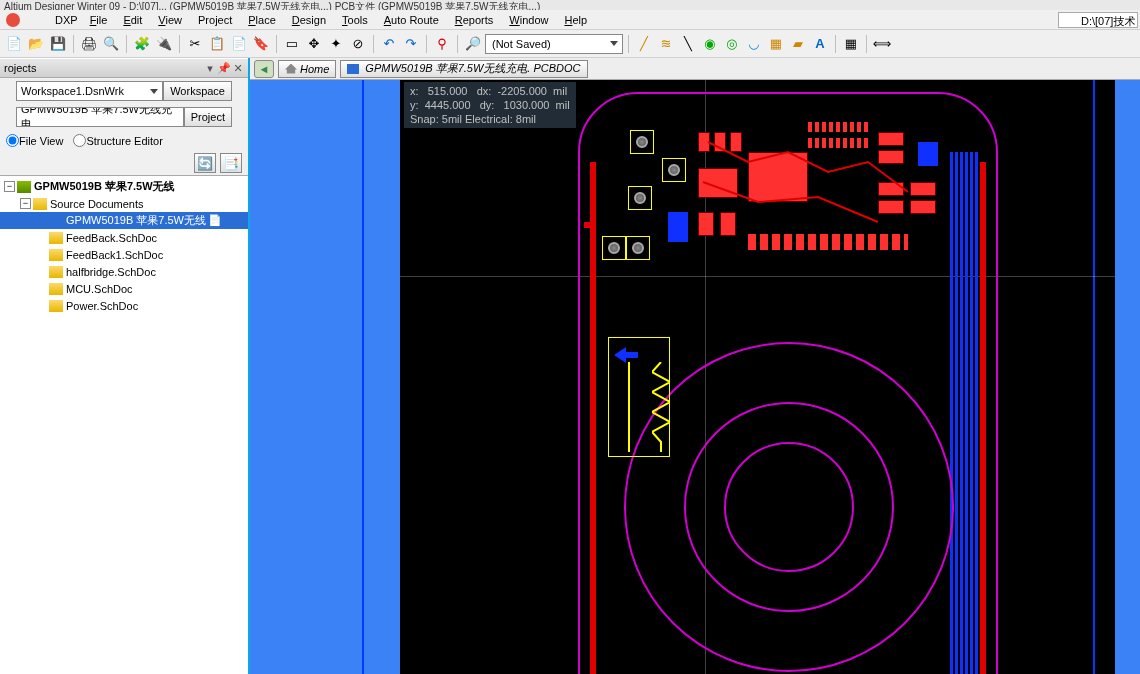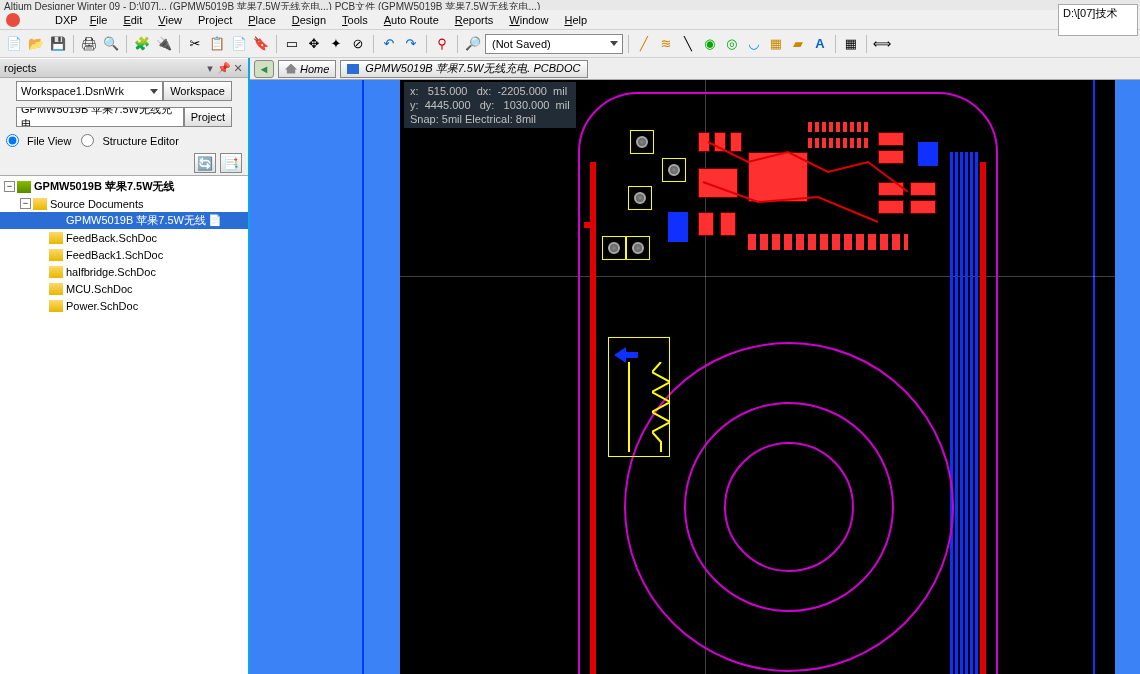--- a/index.html
+++ b/index.html
@@ -5,40 +5,40 @@
   * { box-sizing: border-box; margin: 0; padding: 0; font-family: Tahoma, sans-serif; font-size: 11px; }
   body { width: 1140px; height: 674px; background: #f0f0f0; overflow: hidden; position: relative; }
   
   .titlebar { height: 10px; background: #e8e8e8; color: #333; padding: 0 4px; white-space: nowrap; overflow: hidden; font-size: 10px; }
   
   .menubar { height: 20px; background: #f0f0f0; display: flex; align-items: center; padding: 0 2px; border-bottom: 1px solid #d0d0d0; }
   .menubar .dxp { display: flex; align-items: center; padding: 0 4px; gap: 32px; }
   .menubar .dxp-icon { width: 14px; height: 14px; background: #e74c3c; border-radius: 7px; margin-right: 3px; }
   .menu-item { padding: 2px 8px; cursor: default; }
   .menu-item u { text-decoration: underline; }
-  .path-field { margin-left: auto; padding: 1px 4px; border: 1px solid #aaa; background: #fff; width: 80px; height: 32px; overflow: hidden; white-space: nowrap; }
+  .path-field { margin-left: auto; padding: 1px 22px; border: 1px solid #aaa; background: #fff; width: 80px; height: 16px; overflow: hidden; white-space: nowrap; }
   
   .toolbar { height: 28px; background: #f0f0f0; display: flex; align-items: center; padding: 0 4px; border-bottom: 1px solid #d0d0d0; gap: 2px; }
   .tb-btn { width: 20px; height: 20px; display: flex; align-items: center; justify-content: center; border: 1px solid transparent; }
   .tb-sep { width: 1px; height: 18px; background: #c0c0c0; margin: 0 3px; }
   .tb-combo { height: 20px; border: 1px solid #888; background: #fff; display: flex; align-items: center; padding: 0 4px 0 6px; width: 138px; justify-content: space-between; }
   .tb-arrow { width: 0; height: 0; border-left: 4px solid transparent; border-right: 4px solid transparent; border-top: 5px solid #444; }
   
   .main { display: flex; height: calc(674px - 58px); }
   
   
   .panel { width: 250px; background: #f0f0f0; display: flex; flex-direction: column; border-right: 2px solid #0ea5e9; }
   .panel-header { height: 20px; background: linear-gradient(#e8e8e8, #d0d0d0); display: flex; align-items: center; padding: 0 4px; font-size: 11px; justify-content: space-between; border-top: 1px solid #fff; border-bottom: 1px solid #aaa; }
   .panel-header-btns { display: flex; gap: 2px; }
   .pin-icon,.dd-icon,.close-icon { width: 12px; height: 12px; display: flex; align-items: center; justify-content: center; color: #555; cursor: default; }
   .panel-row { display: flex; align-items: center; padding: 3px 16px; }
   .panel-combo { flex: 1; height: 20px; border: 1px solid #888; background: #fff; display: flex; align-items: center; padding: 0 4px; justify-content: space-between; }
   .panel-btn { height: 20px; border: 1px solid #888; background: linear-gradient(#fff,#e0e0e0); padding: 0 6px; display: flex; align-items: center; }
   .radio-row { display: flex; align-items: center; gap: 10px; padding: 4px 6px; }
-  .radio { display: flex; align-items: center; gap: 8px; }
+  .radio { display: flex; align-items: center; gap: 0; }
   .radio input { margin: 0; }
   .panel-right-btns { display: flex; justify-content: flex-end; padding: 2px 6px; gap: 4px; }
   .sq-btn { width: 22px; height: 20px; border: 1px solid #888; background: linear-gradient(#fff,#e0e0e0); display: flex; align-items: center; justify-content: center; }
   
   .tree { flex: 1; background: #fff; border-top: 1px solid #aaa; overflow: auto; padding: 2px 0; }
   .tree-row { display: flex; align-items: center; height: 17px; padding-left: 4px; white-space: nowrap; }
   .tree-row.selected { background: #2a6dd4; color: #fff; }
   .tree-exp { width: 11px; height: 11px; border: 1px solid #888; display: flex; align-items: center; justify-content: center; margin-right: 2px; font-size: 9px; line-height: 1; background: #fff; color: #000; }
   .tree-noexp { width: 13px; }
   .tree-icon { width: 14px; height: 12px; margin-right: 3px; flex-shrink: 0; }

